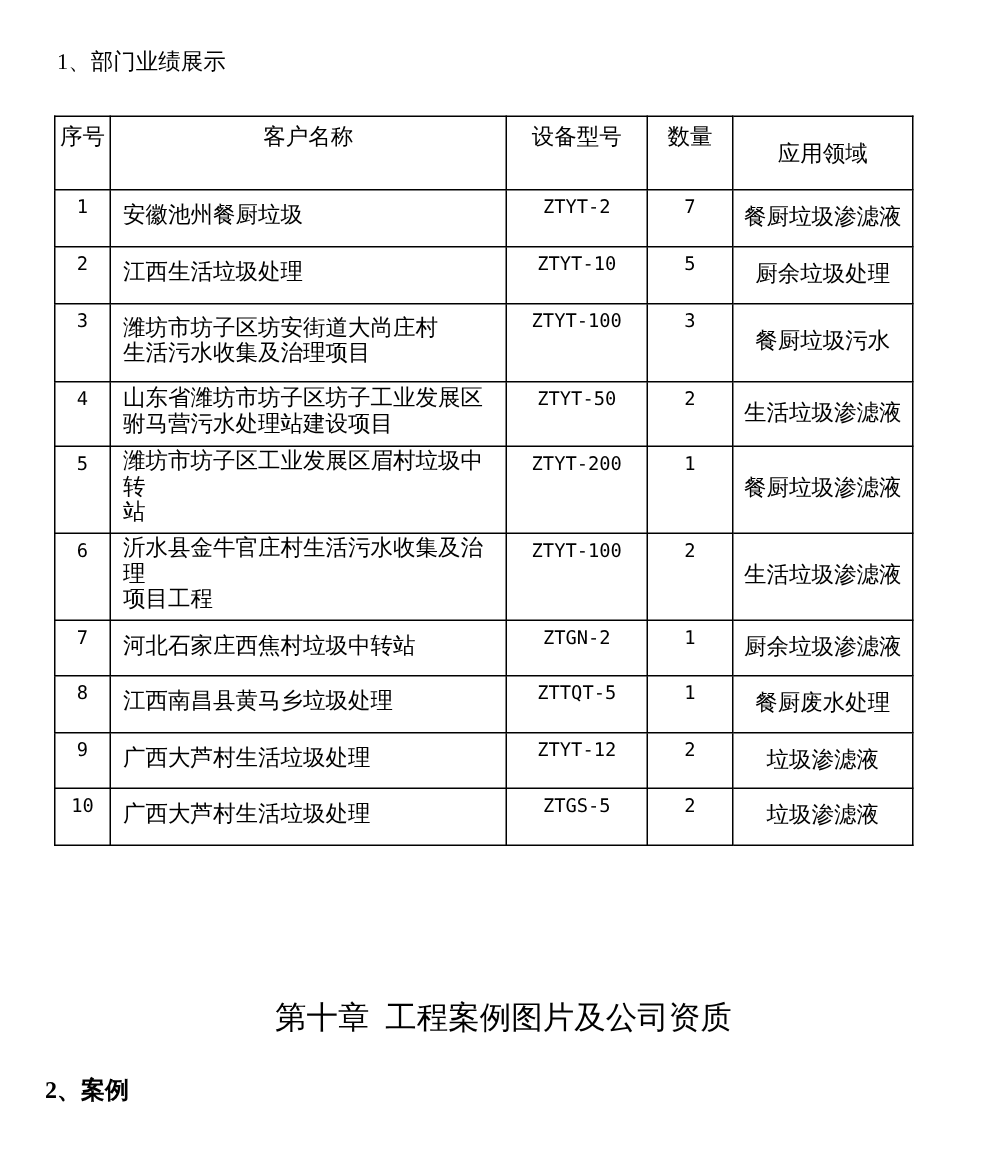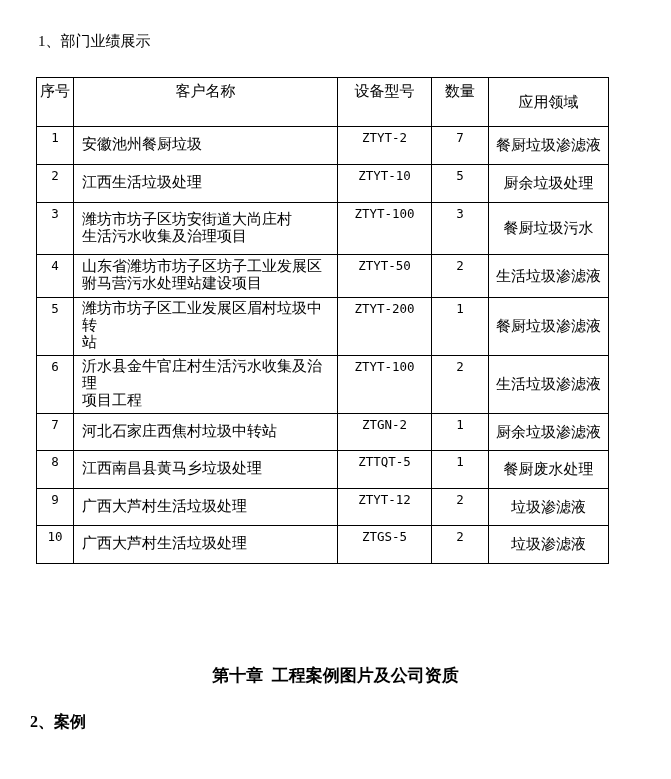--- a/index.html
+++ b/index.html
@@ -66,22 +66,22 @@
   }
   td.c-field {
     vertical-align: middle;
     text-align: center;
     padding: 1px 2px;
     line-height: 17px;
   }
   .chapter-heading {
     margin: 100px 0 0 0;
     text-align: center;
-    font-size: 17px;
-    font-weight: bold;
+    font-size: 21px;
+    font-weight: normal;
     white-space: pre;
   }
   .section-heading-2 {
     margin: 25px 0 0 30px;
     font-size: 16px;
     font-weight: bold;
     white-space: pre;
   }
 </style>
 </head>

